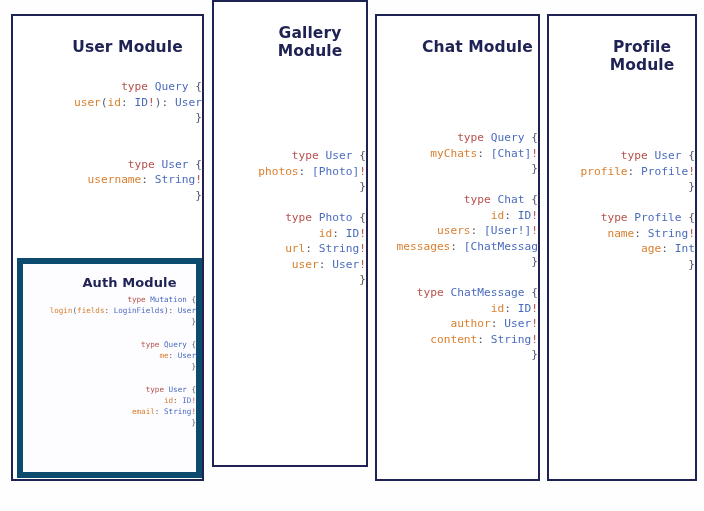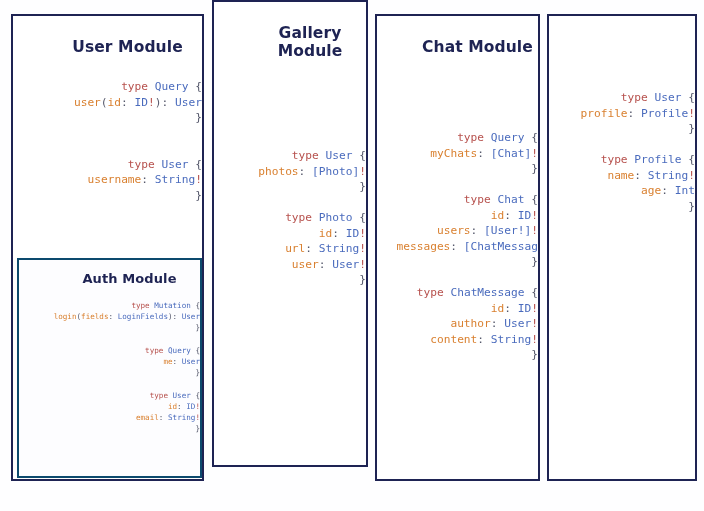--- a/index.html
+++ b/index.html
@@ -66,26 +66,26 @@
   .code-user    { margin: 23px 0 0 19px; }
   .code-gallery { margin: 88px 0 0 16px; }
   .code-chat    { margin: 74px 0 0 2px; padding-left: 4px; }
   .code-profile { margin: 74px 0 0 17px; }
 
   #panel-auth {
     position: absolute;
     left: 4px; top: 242px;
     width: 185px; height: 220px;
     box-sizing: border-box;
-    border: 2px solid #0c4a6e;
+    border: 6px solid #0c4a6e;
     background: #fdfdff;
     overflow: hidden;
   }
   #panel-auth .panel-title { margin-top: 11px; }
-  .code-auth { margin: 14px 0 0 11px; }
+  .code-auth { margin: 4px 0 0 11px; }
 
   .blk { display: block; text-align: right; }
   .gap { display: block; height: 15.5px; }
   .code.small .gap { height: 11.2px; }
 </style>
 </head>
 <body>
 
 <div class="canvas">
 
@@ -107,17 +107,18 @@
     <div class="code code-gallery"><span class="blk"><span class="t-kw">type</span> <span class="t-type">User</span><span class="t-punc"> {</span></span><span class="blk"><span class="t-field">  photos</span><span class="t-punc">: </span><span class="t-type">[Photo]</span><span class="t-bang">!</span></span><span class="blk"><span class="t-punc">}</span></span><span class="gap"></span><span class="blk"><span class="t-kw">type</span> <span class="t-type">Photo</span><span class="t-punc"> {</span></span><span class="blk"><span class="t-field">  id</span><span class="t-punc">: </span><span class="t-type">ID</span><span class="t-bang">!</span></span><span class="blk"><span class="t-field">  url</span><span class="t-punc">: </span><span class="t-type">String</span><span class="t-bang">!</span></span><span class="blk"><span class="t-field">  user</span><span class="t-punc">: </span><span class="t-type">User</span><span class="t-bang">!</span></span><span class="blk"><span class="t-punc">}</span></span></div>
   </div>
 
   <div class="panel" id="panel-chat">
     <div class="panel-title">Chat Module</div>
 
     <div class="code code-chat"><span class="blk"><span class="t-kw">type</span> <span class="t-type">Query</span><span class="t-punc"> {</span></span><span class="blk"><span class="t-field">  myChats</span><span class="t-punc">: </span><span class="t-type">[Chat]</span><span class="t-bang">!</span></span><span class="blk"><span class="t-punc">}</span></span><span class="gap"></span><span class="blk"><span class="t-kw">type</span> <span class="t-type">Chat</span><span class="t-punc"> {</span></span><span class="blk"><span class="t-field">  id</span><span class="t-punc">: </span><span class="t-type">ID</span><span class="t-bang">!</span></span><span class="blk"><span class="t-field">  users</span><span class="t-punc">: </span><span class="t-type">[User!]</span><span class="t-bang">!</span></span><span class="blk"><span class="t-field">  messages</span><span class="t-punc">: </span><span class="t-type">[ChatMessage]</span></span><span class="blk"><span class="t-punc">}</span></span><span class="gap"></span><span class="blk"><span class="t-kw">type</span> <span class="t-type">ChatMessage</span><span class="t-punc"> {</span></span><span class="blk"><span class="t-field">  id</span><span class="t-punc">: </span><span class="t-type">ID</span><span class="t-bang">!</span></span><span class="blk"><span class="t-field">  author</span><span class="t-punc">: </span><span class="t-type">User</span><span class="t-bang">!</span></span><span class="blk"><span class="t-field">  content</span><span class="t-punc">: </span><span class="t-type">String</span><span class="t-bang">!</span></span><span class="blk"><span class="t-punc">}</span></span></div>
   </div>
 
   <div class="panel" id="panel-profile">
+    <div class="panel-title">Profile Module</div>
 
     <div class="code code-profile"><span class="blk"><span class="t-kw">type</span> <span class="t-type">User</span><span class="t-punc"> {</span></span><span class="blk"><span class="t-field">  profile</span><span class="t-punc">: </span><span class="t-type">Profile</span><span class="t-bang">!</span></span><span class="blk"><span class="t-punc">}</span></span><span class="gap"></span><span class="blk"><span class="t-kw">type</span> <span class="t-type">Profile</span><span class="t-punc"> {</span></span><span class="blk"><span class="t-field">  name</span><span class="t-punc">: </span><span class="t-type">String</span><span class="t-bang">!</span></span><span class="blk"><span class="t-field">  age</span><span class="t-punc">: </span><span class="t-type">Int</span></span><span class="blk"><span class="t-punc">}</span></span></div>
   </div>
 
 </div>
 
 </body></html>

